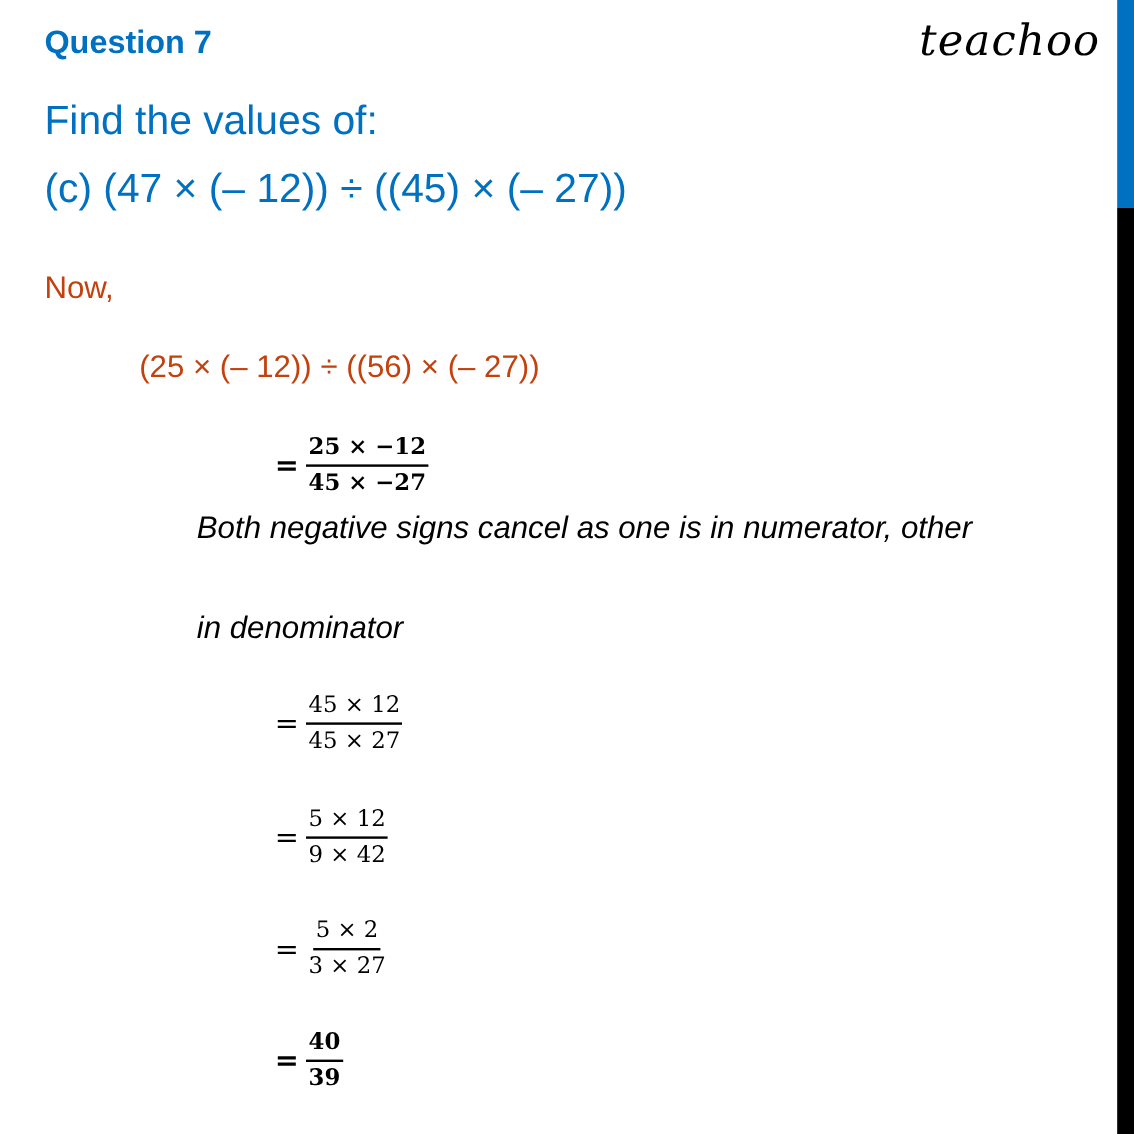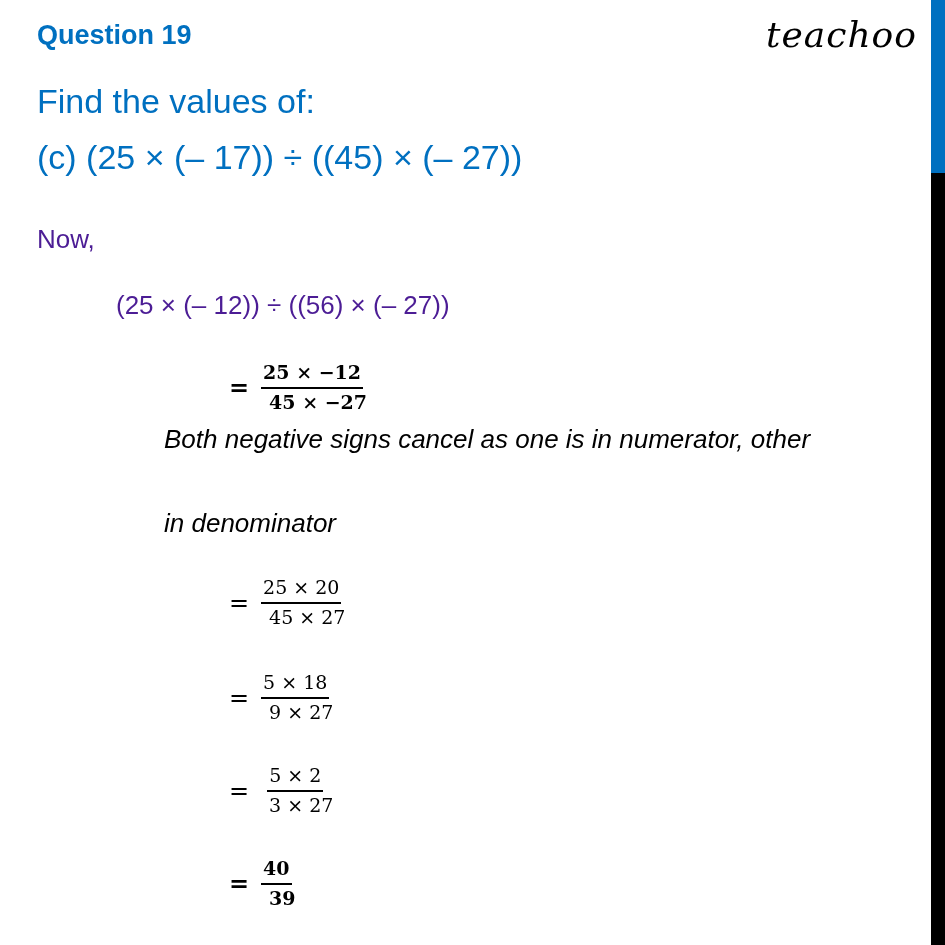--- a/index.html
+++ b/index.html
@@ -53,21 +53,21 @@
     }
     .blue-line {
       position: absolute;
       left: 37px;
       font-size: 34px;
       color: #0070c0;
     }
     .black-line {
       position: absolute;
       font-size: 26px;
-      color: #4c1d95;
+      color: #c2410c;
     }
     .italic-line {
       position: absolute;
       left: 164px;
       font-size: 26px;
       font-style: italic;
       color: #000;
     }
     .eq {
       position: absolute;
@@ -90,63 +90,62 @@
       line-height: 1.15;
     }
     .frac .num {
       padding: 0 2px 3px 2px;
       border-bottom: 2px solid #000;
       text-align: center;
     }
     .frac .den {
       padding: 3px 2px 0 2px;
       text-align: center;
-      margin-left: 12px;
     }
     .eq.bold .frac { font-weight: bold; }
   </style>
 </head>
 <body>
 
 <div class="side-bar-blue"></div>
 <div class="side-bar-black"></div>
 
-<div class="q-title">Question 19</div>
+<div class="q-title">Question 7</div>
 <div class="logo">teachoo</div>
 
 <div class="blue-line" style="top:82px;">Find the values of:</div>
-<div class="blue-line" style="top:138px;">(c) (25 × (– 17)) ÷ ((45) × (– 27))</div>
+<div class="blue-line" style="top:138px;">(c) (47 × (– 12)) ÷ ((45) × (– 27))</div>
 
 <div class="black-line" style="left:37px; top:224px;">Now,</div>
 <div class="black-line" style="left:116px; top:290px;">(25 × (– 12)) ÷ ((56) × (– 27))</div>
 
 <div class="eq bold" style="left:229px; top:362px;">
   <span class="eqsign">=</span>
   <span class="frac">
     <span class="num">25 × −12</span>
     <span class="den">45 × −27</span>
   </span>
 </div>
 
 <div class="italic-line" style="top:424px;">Both negative signs cancel as one is in numerator, other</div>
 <div class="italic-line" style="top:508px;">in denominator</div>
 
 <div class="eq" style="left:229px; top:577px;">
   <span class="eqsign">=</span>
   <span class="frac">
-    <span class="num">25 × 20</span>
+    <span class="num">45 × 12</span>
     <span class="den">45 × 27</span>
   </span>
 </div>
 
 <div class="eq" style="left:229px; top:672px;">
   <span class="eqsign">=</span>
   <span class="frac">
-    <span class="num">5 × 18</span>
-    <span class="den">9 × 27</span>
+    <span class="num">5 × 12</span>
+    <span class="den">9 × 42</span>
   </span>
 </div>
 
 <div class="eq" style="left:229px; top:765px;">
   <span class="eqsign">=</span>
   <span class="frac">
     <span class="num">5 × 2</span>
     <span class="den">3 × 27</span>
   </span>
 </div>

